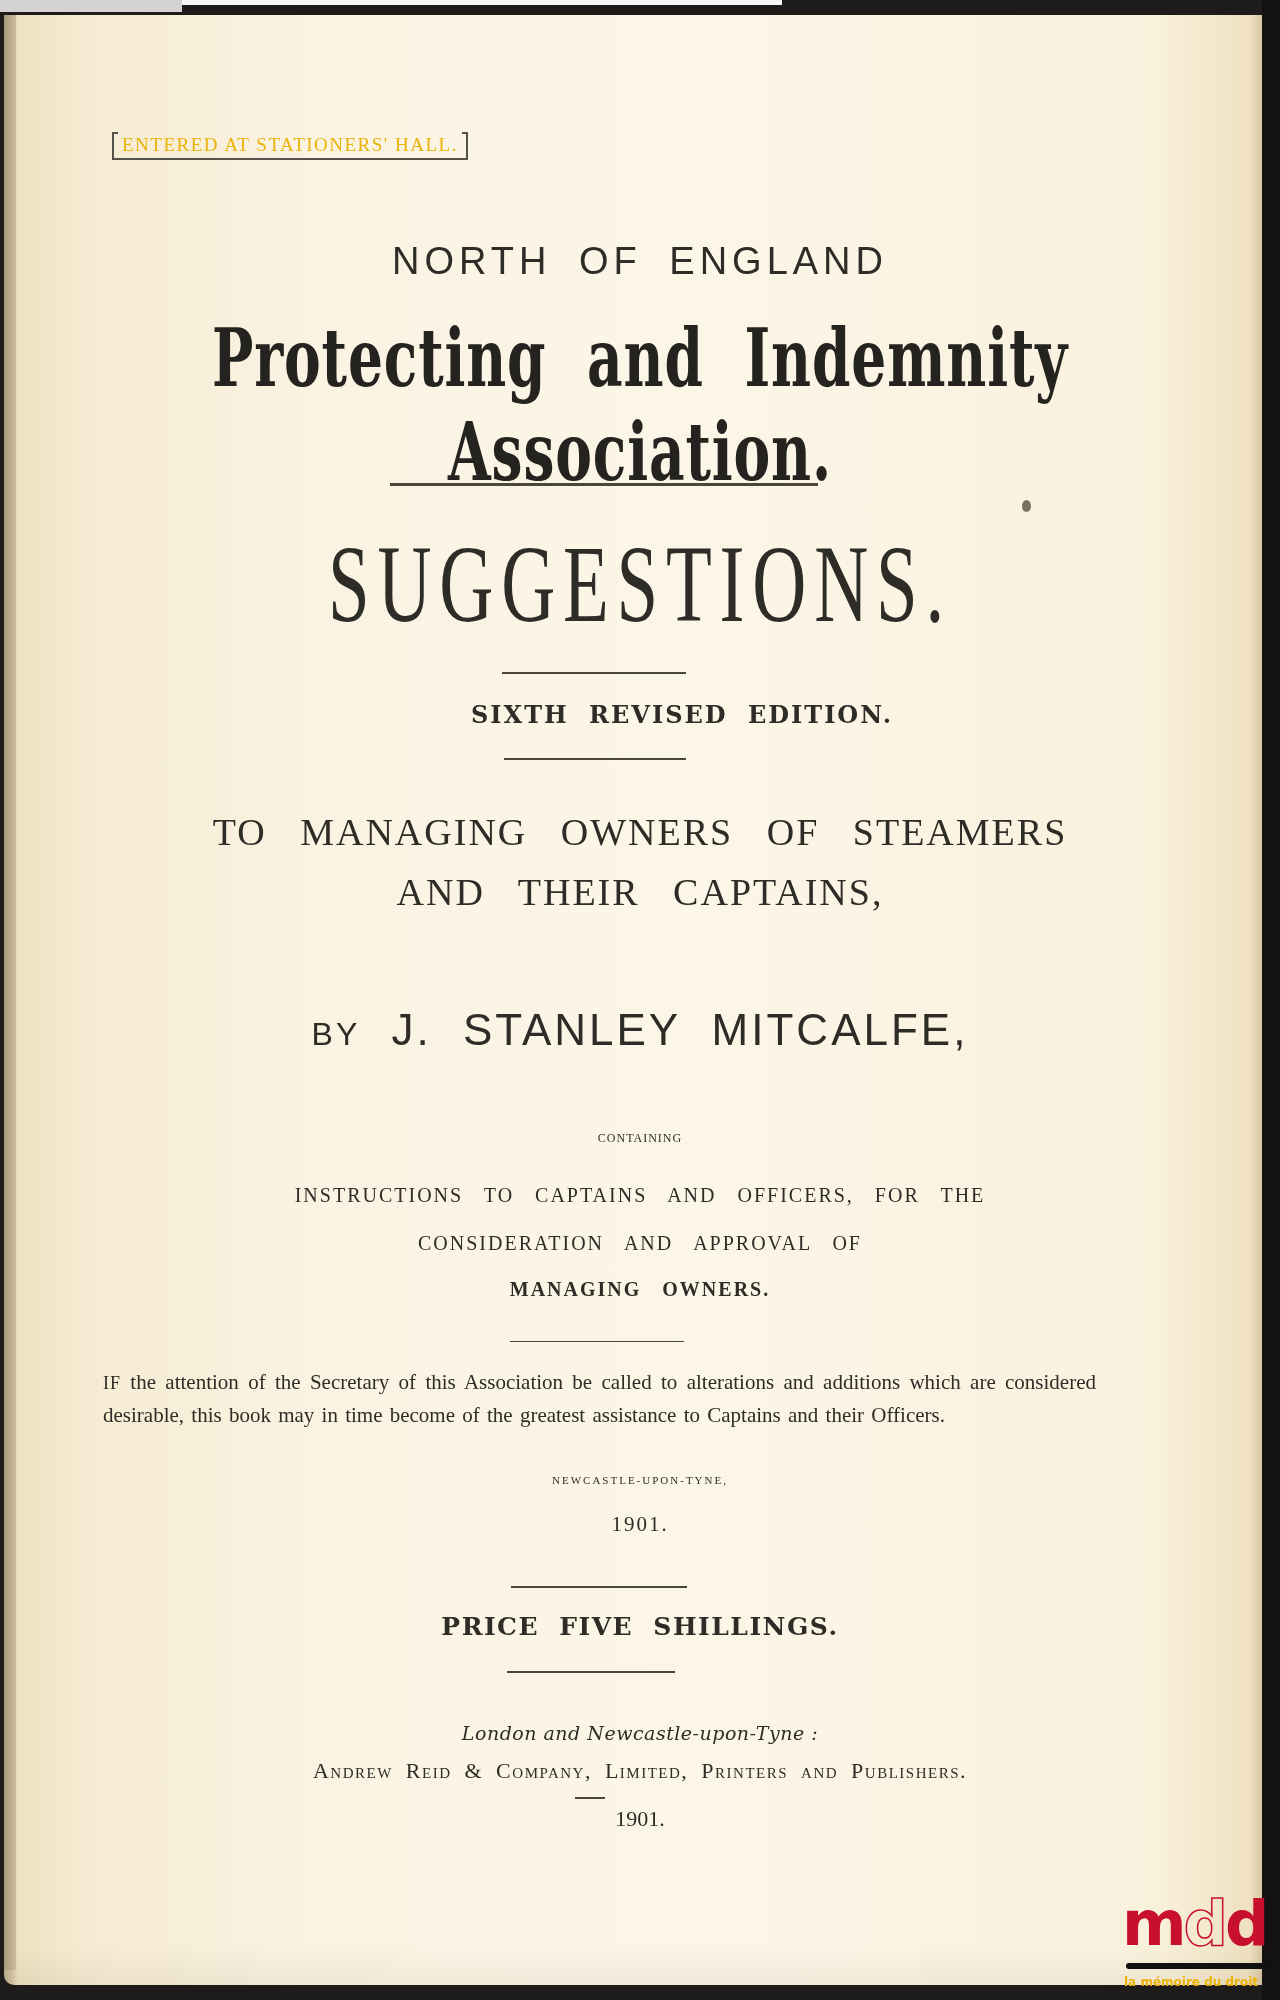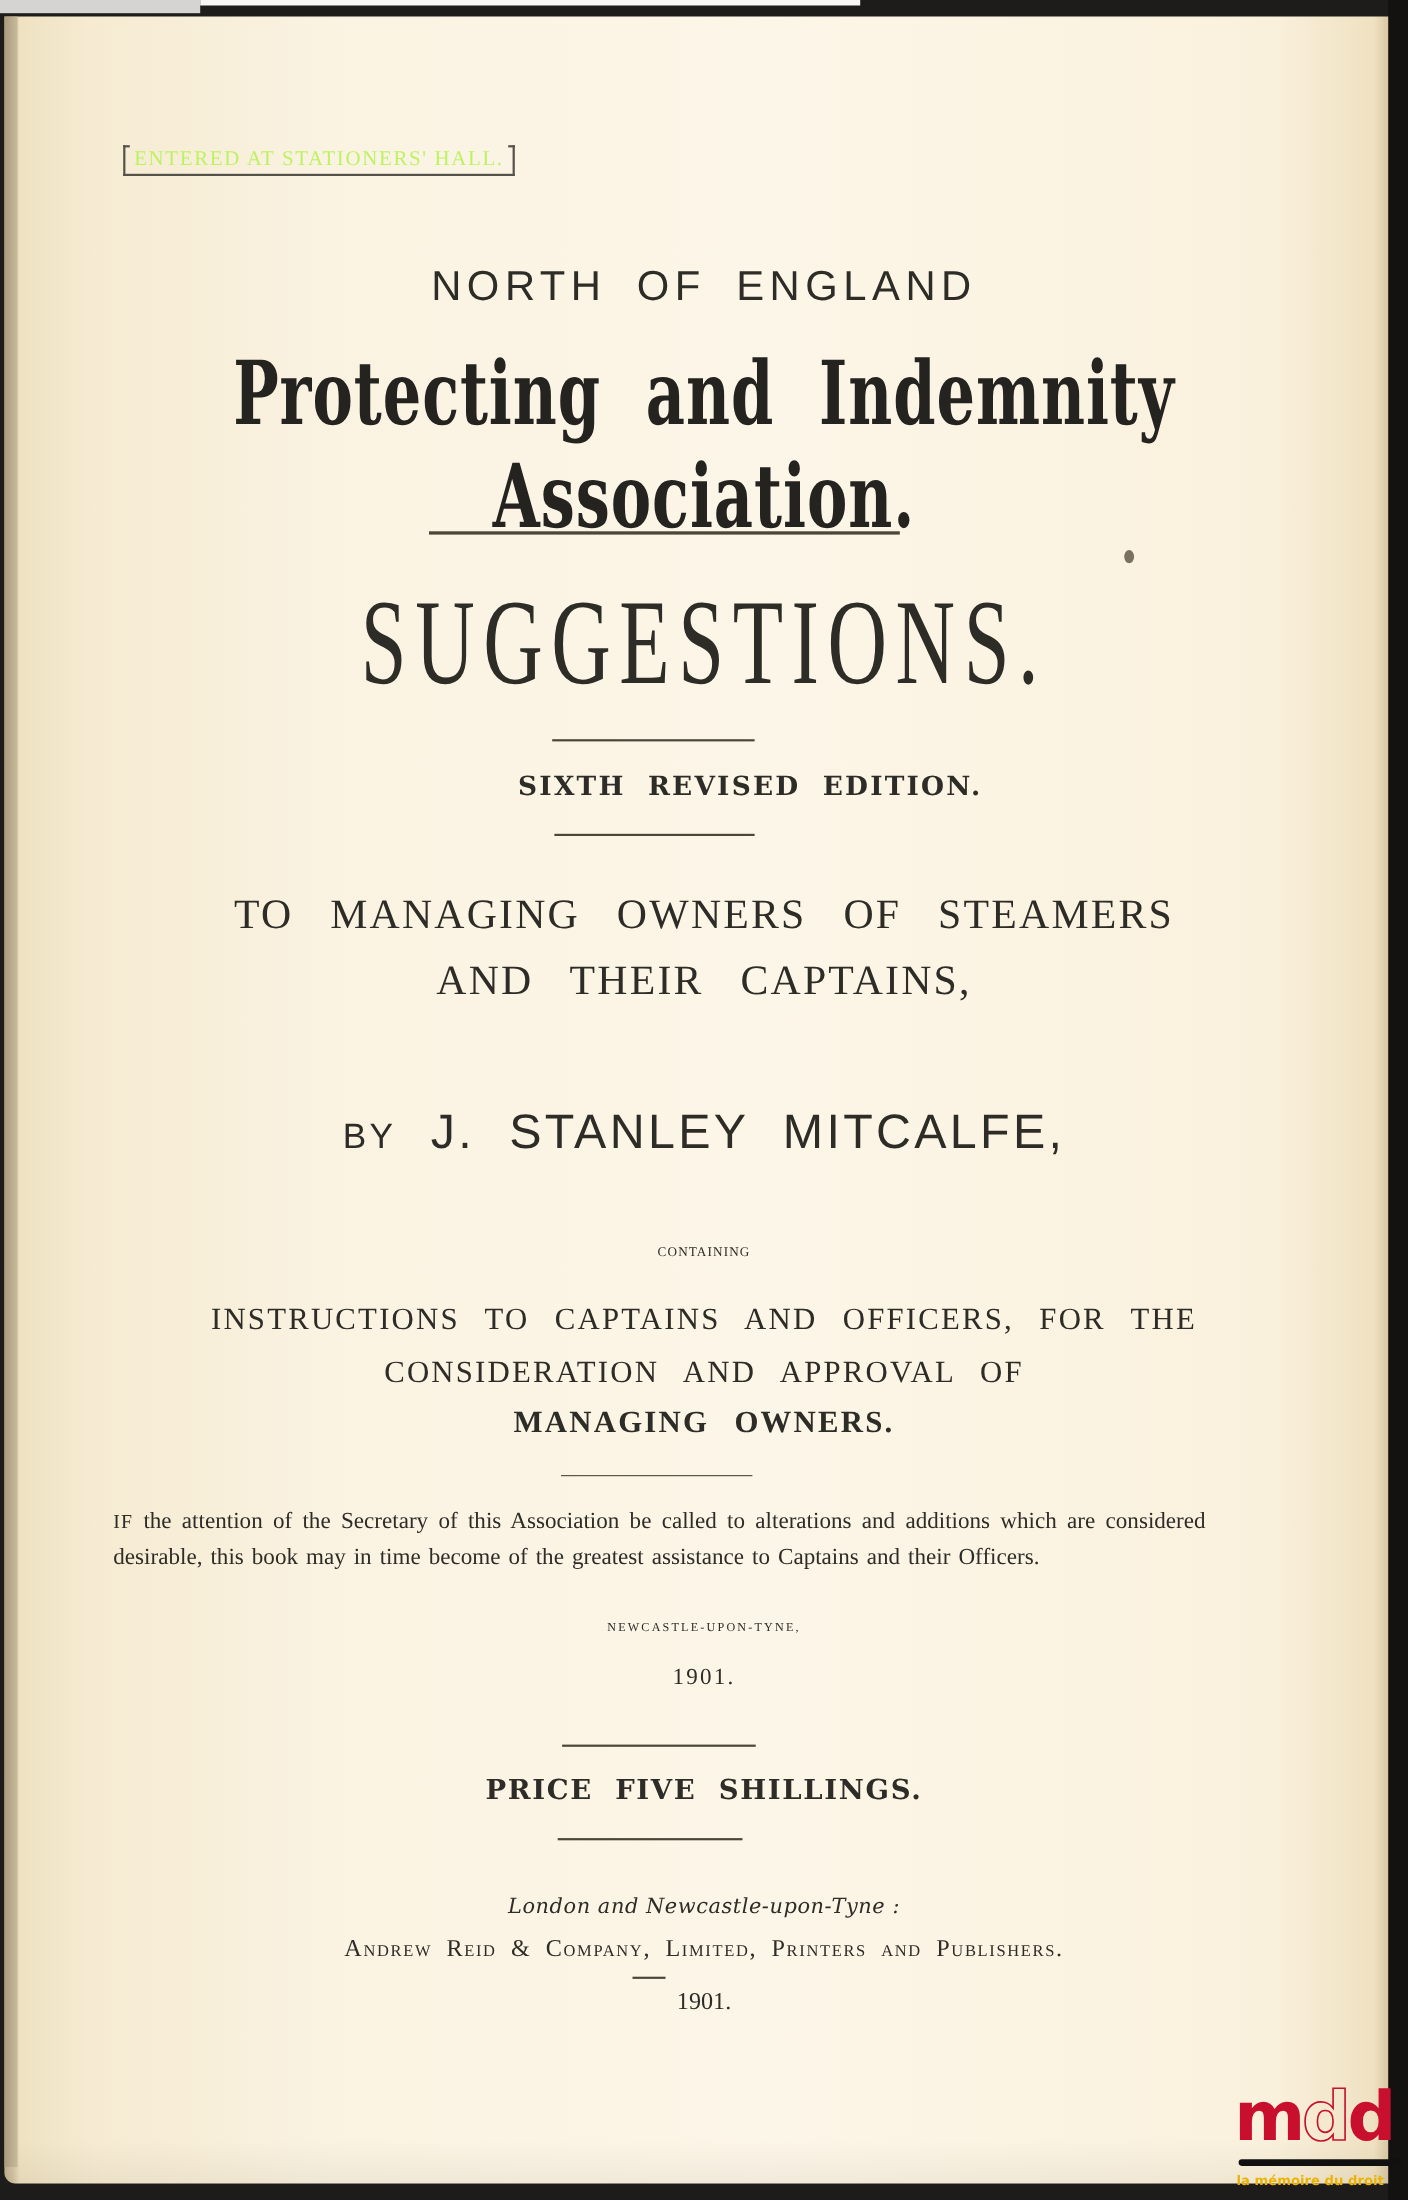--- a/index.html
+++ b/index.html
@@ -34,21 +34,21 @@
     background: #141211;
   }
   .ink { color: #2e2c26; }
   .center { position: absolute; left: 0; width: 1280px; text-align: center; }
 
   .stationers {
     position: absolute; left: 112px; top: 132px;
     font-family: "Liberation Serif", serif; font-size: 19px; letter-spacing: 1.5px;
     padding: 2px 8px 2px 8px;
     border-left: 2px solid #55524a; border-right: 2px solid #55524a; border-bottom: 2px solid #55524a;
-    color: #bef264;
+    color: #eab308;
   }
   .stationers::before, .stationers::after {
     content: ""; position: absolute; top: 0; width: 6px; height: 2px; background: #55524a;
   }
   .stationers::before { left: -2px; }
   .stationers::after { right: -2px; }
 
   .north {
     top: 240px; font-family: "Liberation Sans", sans-serif; font-size: 38px;
     letter-spacing: 5px; word-spacing: 12px;
@@ -78,21 +78,21 @@
   .to-line.l2 { top: 870px; }
   .by {
     top: 1005px; font-family: "Liberation Sans", sans-serif; font-size: 44px;
     letter-spacing: 3px; word-spacing: 16px; font-weight: normal;
   }
   .by .sc { font-size: 32px; }
   .containing {
     top: 1131px; font-size: 12px; letter-spacing: 1px;
   }
   .instr {
-    font-family: "Liberation Serif", serif; font-size: 28px; letter-spacing: 2px;
+    font-family: "Liberation Serif", serif; font-size: 20px; letter-spacing: 2px;
     word-spacing: 14px;
     text-align: center;
   }
   .instr.l1 { top: 1184px; }
   .instr.l2 { top: 1232px; }
   .instr.l3 { top: 1278px; font-weight: bold; }
   .para {
     position: absolute; left: 103px; width: 993px; top: 1366px;
     font-family: "Liberation Serif", serif; font-size: 21px; line-height: 32px;
     text-align: justify; text-align-last: left; word-spacing: 2px;

